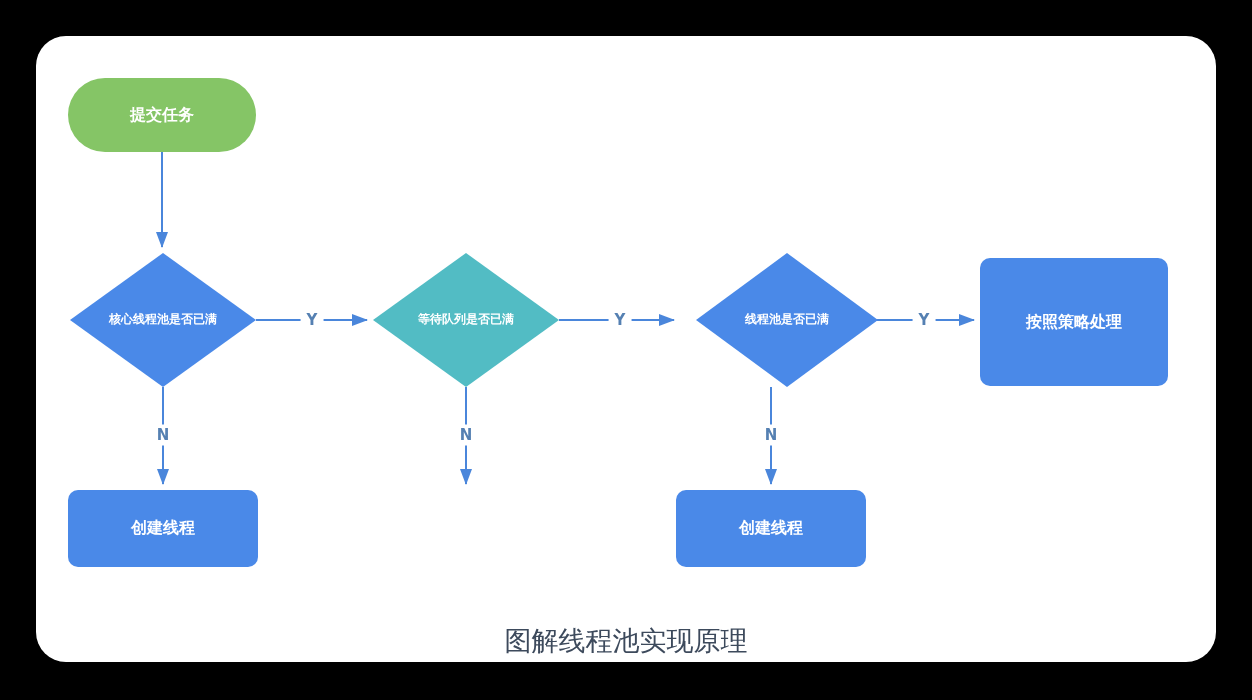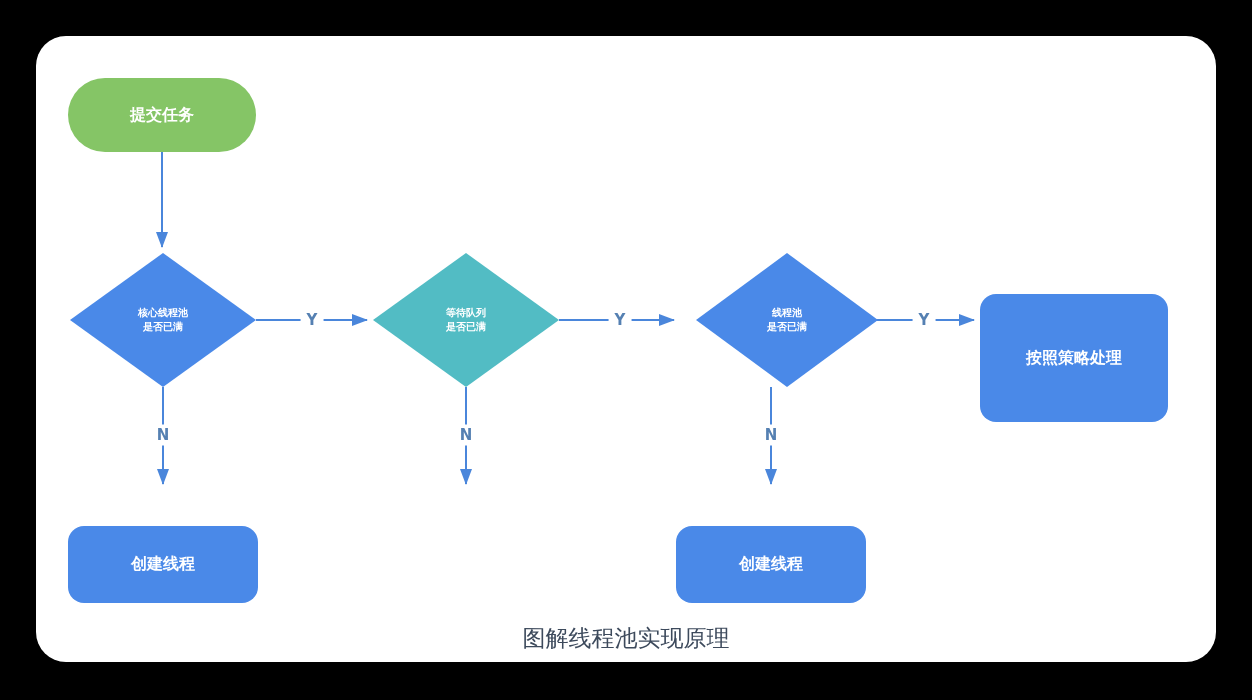--- a/index.html
+++ b/index.html
@@ -20,25 +20,25 @@
   }
   svg.edges{position:absolute;left:0;top:0;width:1180px;height:626px;}
   svg.edges line{stroke:var(--arrow);stroke-width:2px;}
   svg.edges marker path{fill:var(--arrow);}
 
   .node{
     position:absolute;display:flex;align-items:center;justify-content:center;
     color:#fff;font-weight:bold;font-size:16px;text-align:center;
   }
   .stadium{background:var(--green);border-radius:38px;}
-  .rect-blue{background:var(--blue);border-radius:16px;margin-top:36px;}
+  .rect-blue{background:var(--blue);border-radius:10px;}
   .rect-teal{background:var(--teal);border-radius:10px;}
   .diamond{
     clip-path:polygon(50% 0,100% 50%,50% 100%,0 50%);
-    flex-direction:column;line-height:1.45;font-size:10px;
+    flex-direction:row;line-height:1.45;font-size:12px;
   }
   .diamond.blue{background:var(--blue);}
   .diamond.teal{background:var(--teal);}
 
   .n-start  {left:32px; top:42px; width:188px;height:74px;}
   .n-d1     {left:34px; top:217px;width:186px;height:134px;}
   .n-d2     {left:337px;top:217px;width:186px;height:134px;text-align:center;}
   .n-d3     {left:660px;top:217px;width:182px;height:134px;}
   .n-policy {left:944px;top:222px;width:188px;height:128px;}
   .n-create1{left:32px; top:454px;width:190px;height:77px;}
@@ -52,21 +52,21 @@
   }
   .el-y1{left:276px;top:284px;}
   .el-y2{left:584px;top:284px;}
   .el-y3{left:888px;top:284px;}
   .el-n1{left:127px;top:399px;}
   .el-n2{left:430px;top:399px;}
   .el-n3{left:735px;top:399px;}
 
   .caption{
     position:absolute;left:0;right:0;top:587px;
-    text-align:center;color:var(--caption);font-size:23px;
+    text-align:center;color:var(--caption);font-size:27px;
   }
 </style>
 </head>
 <body>
 
 <div class="stage">
   <div class="card">
 
     <svg class="edges" viewBox="0 0 1180 626">
       <defs>

